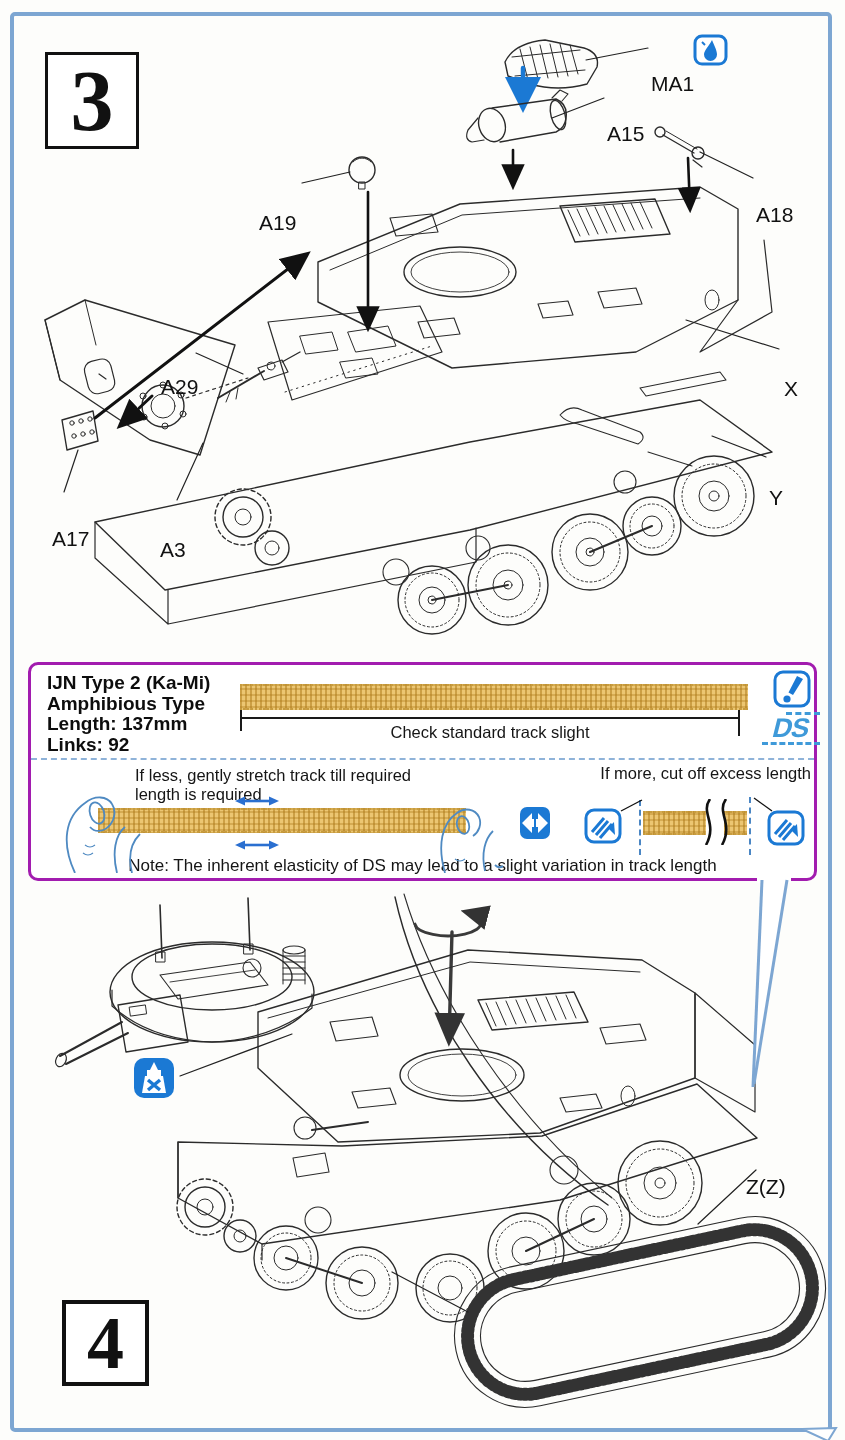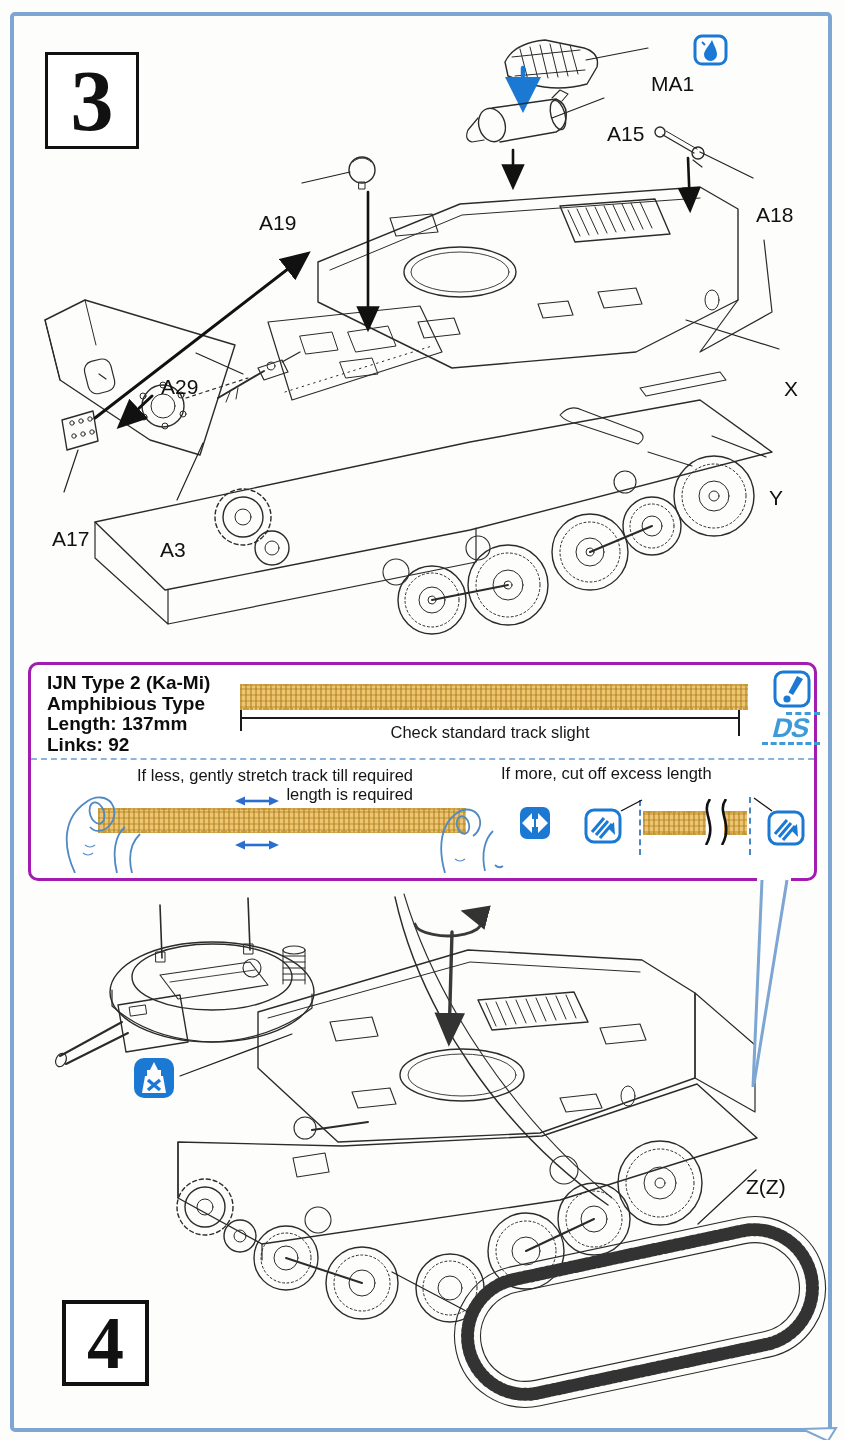--- a/index.html
+++ b/index.html
@@ -34,22 +34,22 @@
   .tick{position:absolute;width:2px;background:#1a1a1a;}
   #tick-l{left:209px;top:40px;height:26px;}
   #tick-r{left:707px;top:35px;height:36px;}
   #check-label{position:absolute;left:209px;top:58px;width:500px;text-align:center;font-size:16.5px;}
   #attention-icon{position:absolute;left:742px;top:5px;}
   #ds-logo{position:absolute;left:731px;top:47px;width:58px;text-align:center;z-index:2;}
   #ds-logo .dstext{display:inline-block;font-size:27px;font-weight:bold;color:#3f9ad9;
        transform:skewX(-14deg);letter-spacing:-1px;line-height:1;}
   #ds-logo .dash{height:0;border-top:3px dashed #3f9ad9;}
   #panel-divider{position:absolute;left:0px;top:93px;width:783px;border-top:2px dashed #8fb3d9;}
-  #stretch-text{position:absolute;left:92px;top:101px;width:290px;text-align:right;font-size:16.5px;line-height:19px;}
-  #cut-text{position:absolute;left:470px;top:99px;width:310px;text-align:left;font-size:16.5px;}
+  #stretch-text{position:absolute;left:104px;top:101px;width:290px;text-align:left;font-size:16.5px;line-height:19px;}
+  #cut-text{position:absolute;left:470px;top:99px;width:310px;text-align:right;font-size:16.5px;}
   #strip-stretch{left:67px;top:143px;width:368px;height:21px;}
   #strip-cut{left:612px;top:146px;width:104px;height:20px;}
   .cutdash{position:absolute;width:0;border-left:2px dashed #4a86c4;z-index:2;}
   #cutdash-l{left:608px;top:135px;height:55px;}
   #cutdash-r{left:718px;top:132px;height:58px;}
   #note-text{position:absolute;left:20px;top:191px;width:743px;text-align:center;font-size:17px;}
   
   #panel-tail{left:735px;top:876px;z-index:5;}
   #page-tail{left:800px;top:1427px;z-index:6;}
 </style>
@@ -312,20 +312,21 @@
     <svg style="left:663px;top:134px;z-index:4" width="44" height="46" viewBox="0 0 44 46">
       <rect x="12" y="8" width="18" height="32" fill="#fff"></rect>
       <path d="M16,0 C6,14 24,24 12,46" stroke="#111" stroke-width="2.6" fill="none"></path>
       <path d="M32,0 C22,14 40,24 28,46" stroke="#111" stroke-width="2.6" fill="none"></path>
     </svg>
     <svg style="left:578px;top:128px;z-index:3" width="200" height="26" viewBox="0 0 200 26">
       <line x1="12" y1="18" x2="33" y2="7" stroke="#111" stroke-width="1.3"></line>
       <line x1="145" y1="5" x2="163" y2="18" stroke="#111" stroke-width="1.3"></line>
     </svg>
 
+    <div id="note-text">Note: The inherent elasticity of DS may lead to a slight variation in track length</div>
   </div>
 
   <svg id="panel-tail" width="70" height="215" viewBox="0 0 70 215">
     <rect x="22" y="0" width="34" height="7" fill="#fff"></rect>
     <polygon points="26,5 53,5 18,211" fill="#fff"></polygon>
     <line x1="27" y1="4" x2="18" y2="211" stroke="#7da6d2" stroke-width="3"></line>
     <line x1="52" y1="4" x2="19" y2="208" stroke="#7da6d2" stroke-width="3"></line>
   </svg>
 
   <svg class="art" style="left:0;top:885px;z-index:2" width="845" height="555" viewBox="0 885 845 555" fill="none" stroke="#2b2b2b" stroke-width="1.4" stroke-linejoin="round" stroke-linecap="round">

